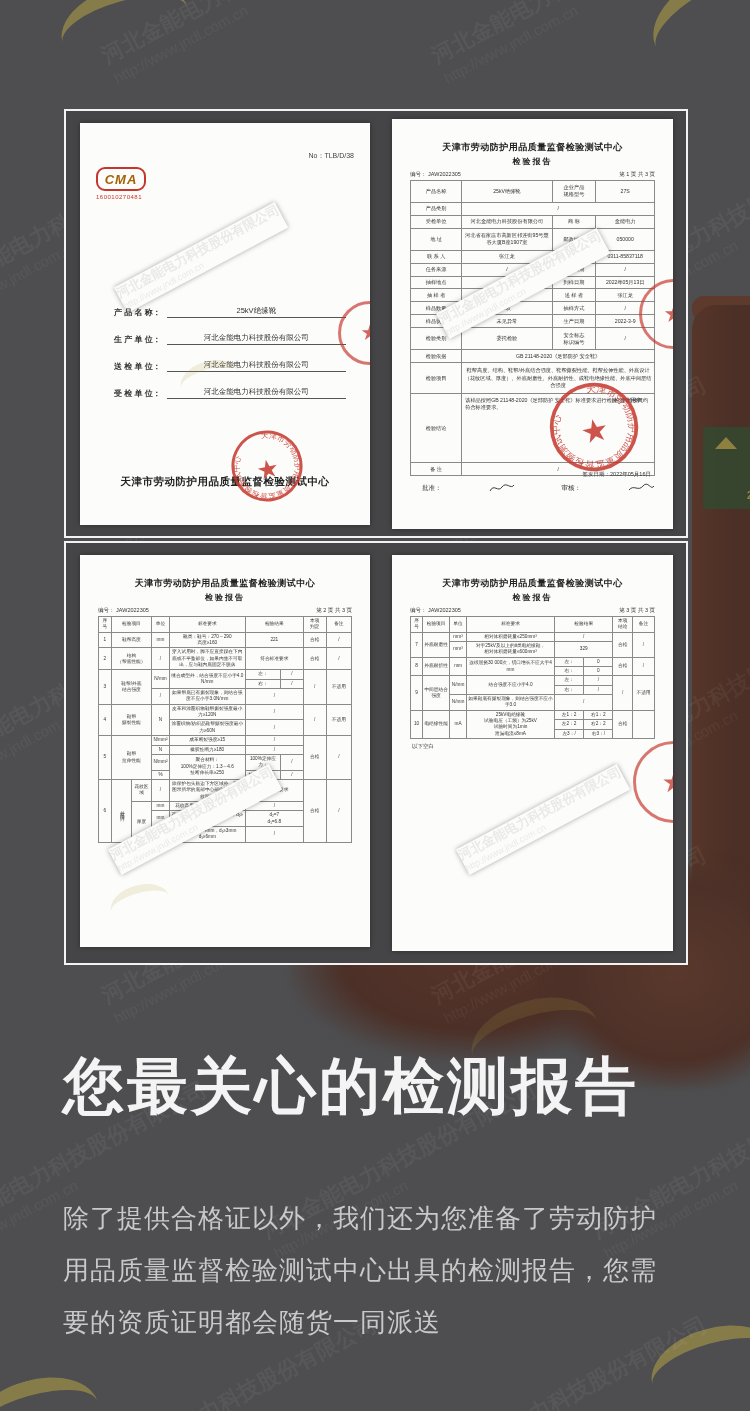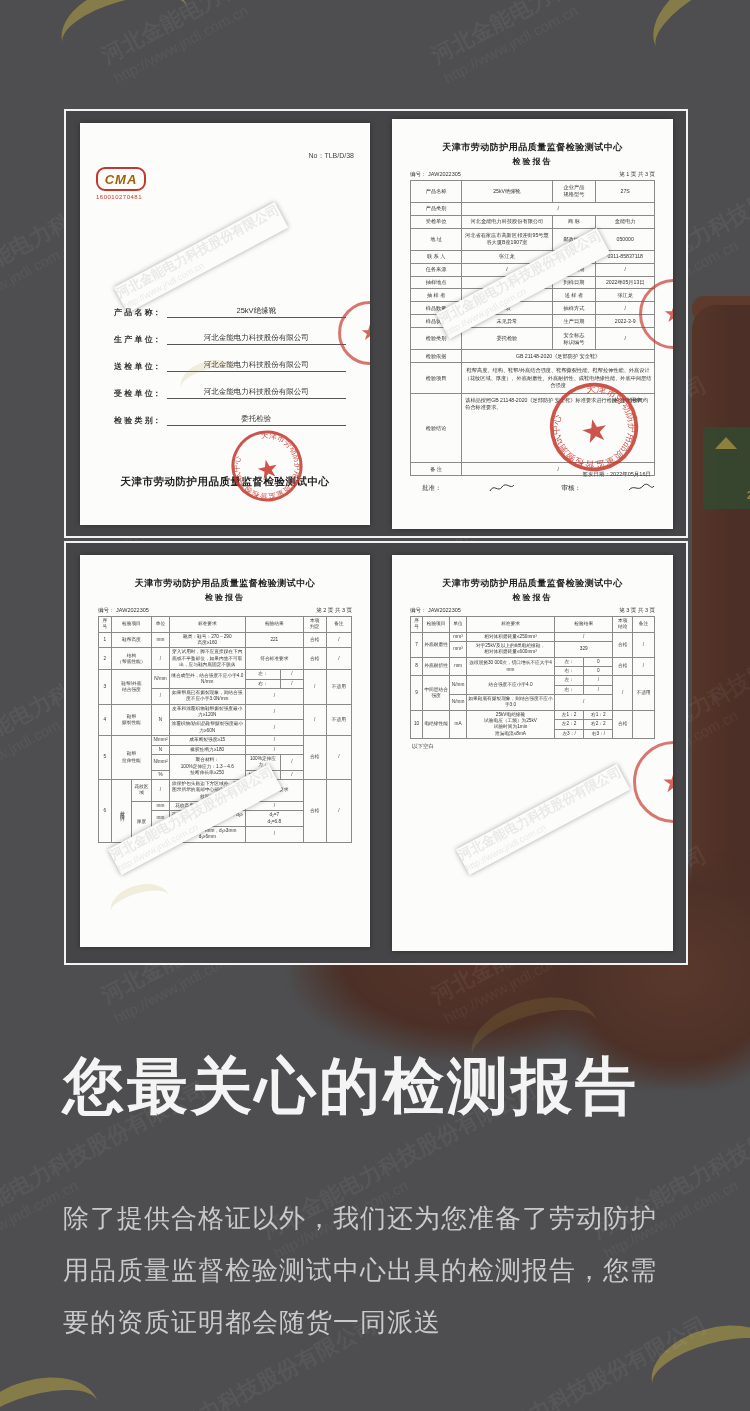--- a/index.html
+++ b/index.html
@@ -204,24 +204,20 @@
           <span class="fval">河北金能电力科技股份有限公司</span>
           </div>
         <div class="cfield">
           <span class="flab">送 检 单 位：</span>
           <span class="fval">河北金能电力科技股份有限公司</span>
           </div>
         <div class="cfield">
           <span class="flab">受 检 单 位：</span>
           <span class="fval">河北金能电力科技股份有限公司</span>
           </div>
-        <div class="cfield">
-          <span class="flab">检 验 类 别：</span>
-          <span class="fval">委托检验</span>
-          </div>
       </div>
       <div class="cover-issuer">天津市劳动防护用品质量监督检验测试中心</div>
 
       <svg class="stamp-svg" style="left:150px;top:306px;" width="74" height="74" viewBox="0 0 100 100">
         <circle cx="50" cy="50" r="46" fill="none" stroke="#c5372c" stroke-width="4"></circle>
         <path id="arc-c" d="M 50 12 A 38 38 0 1 1 49.9 12" fill="none"></path>
         <text font-size="10.5" fill="#c5372c"><textPath href="#arc-c">天津市劳动防护用品质量监督检验测试中心</textPath></text>
         <text x="50" y="66" text-anchor="middle" font-size="34" fill="#c5372c">★</text>
       </svg>
       <div class="edge-seal" style="width:58px;height:58px;right:-32px;top:178px;font-size:22px;">

